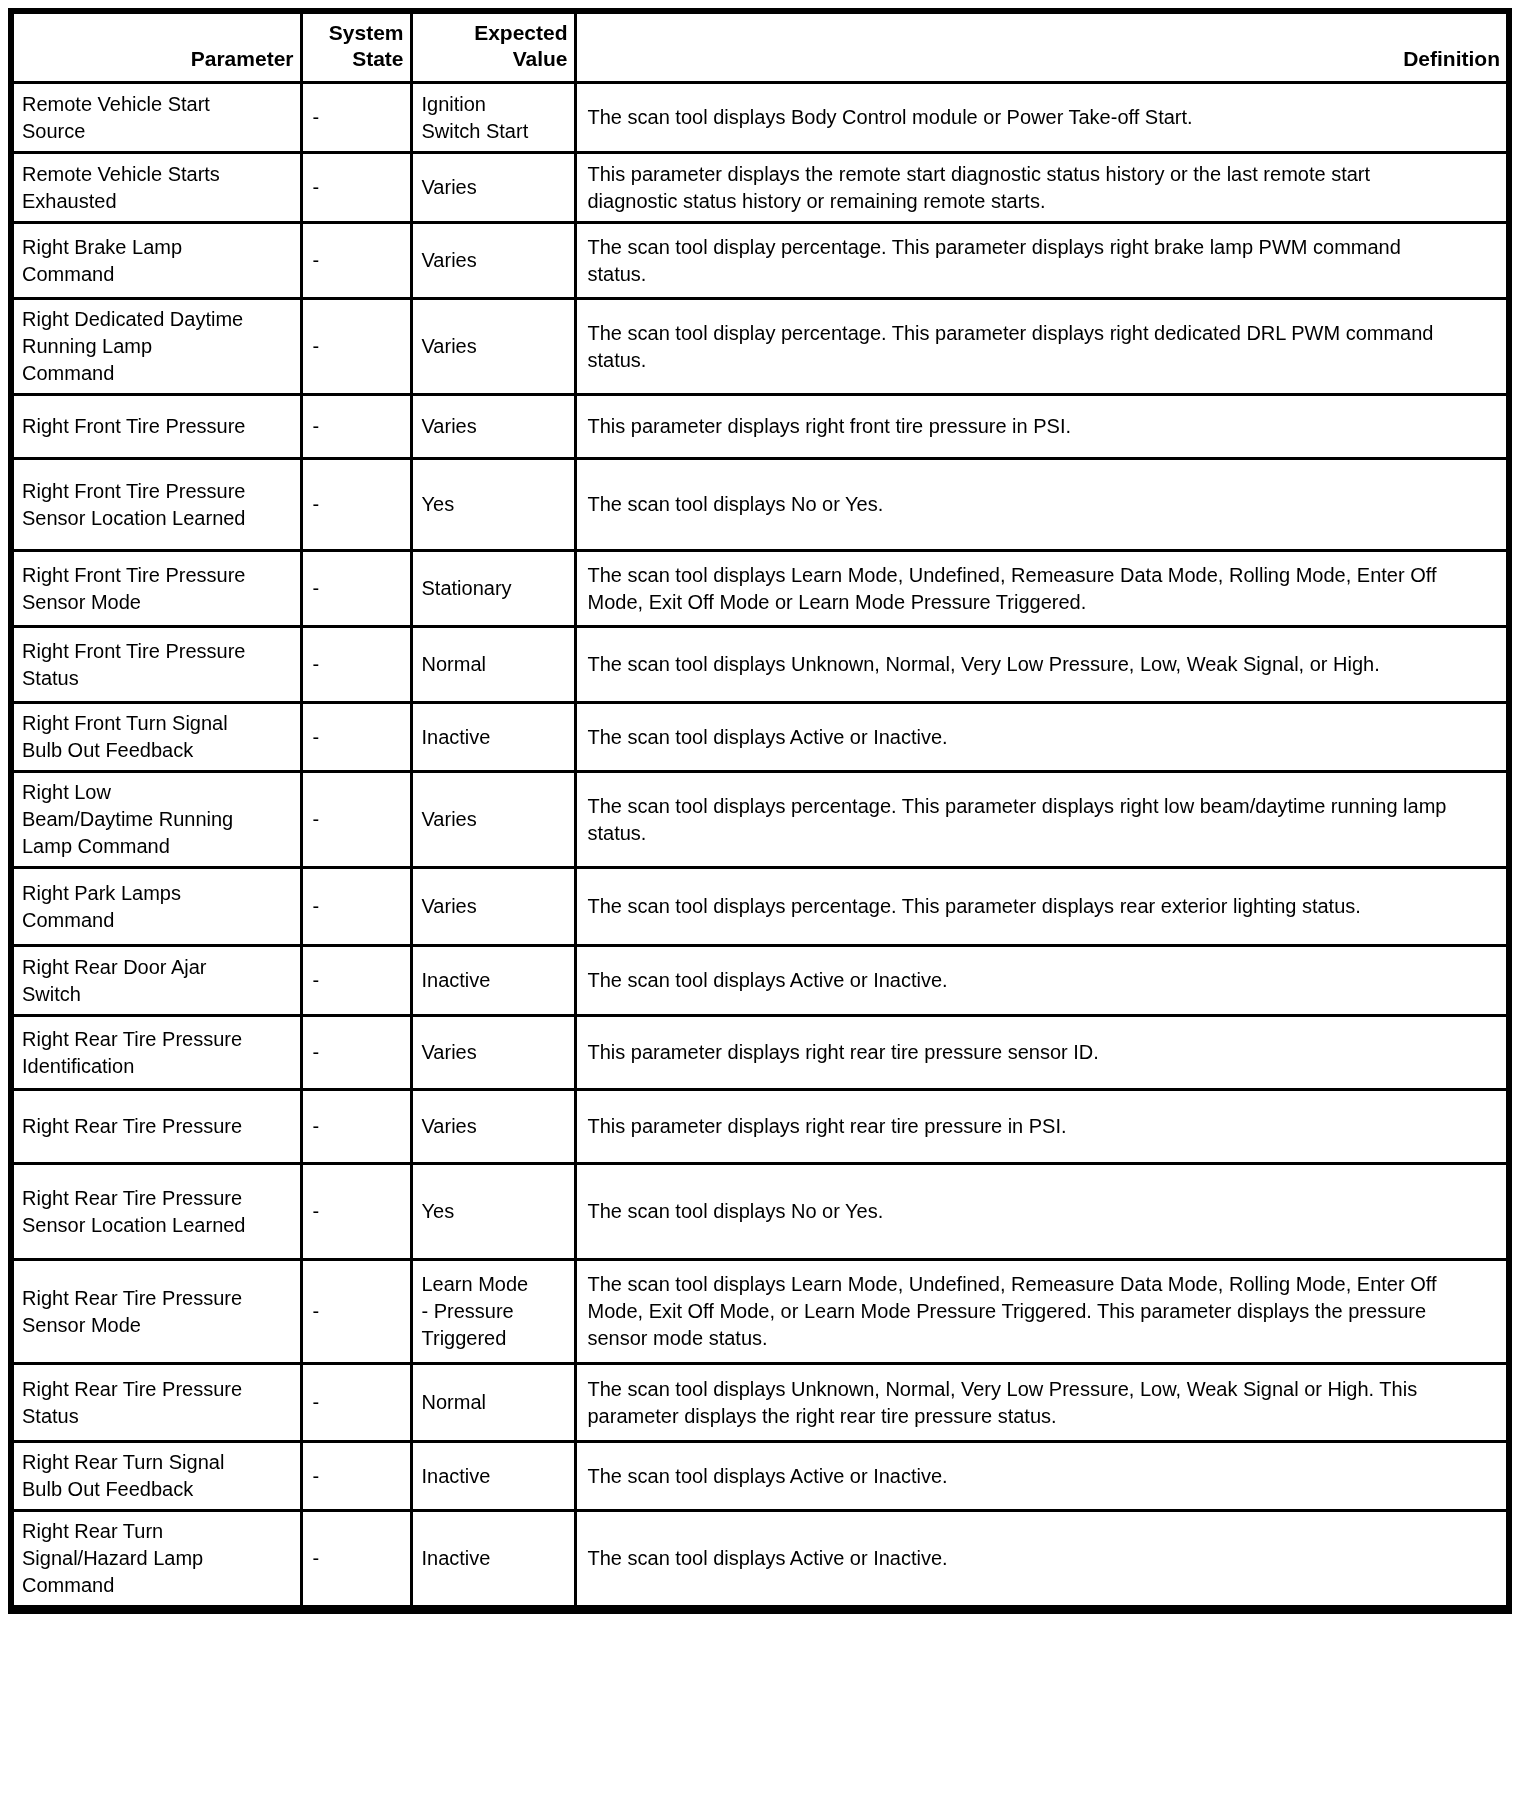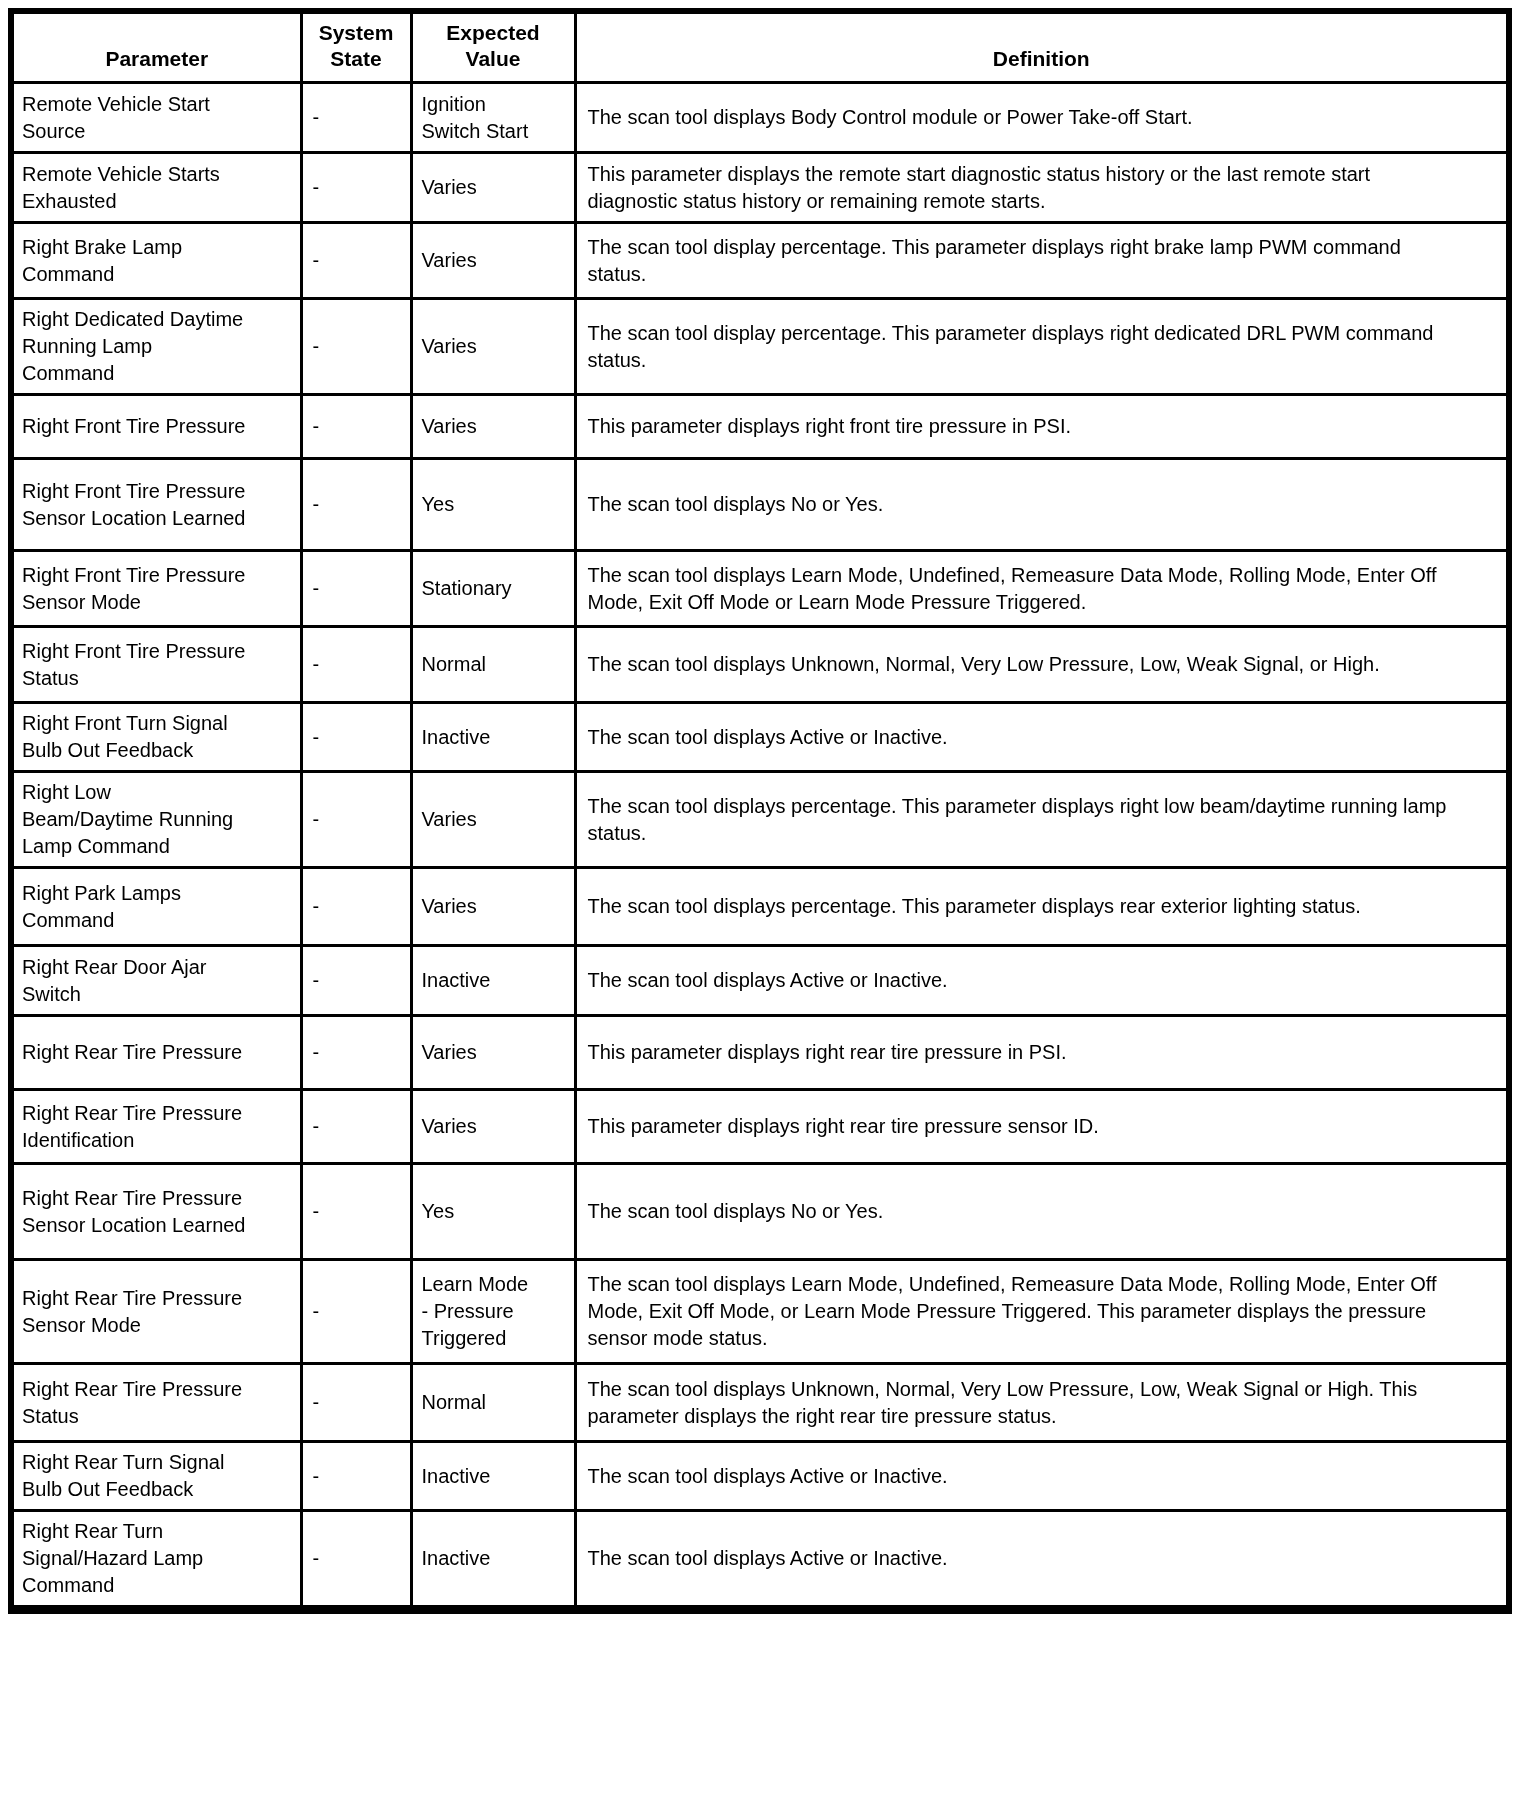--- a/index.html
+++ b/index.html
@@ -33,21 +33,21 @@
     border: 3px solid #000000;
     color: #000000;
     background: #ffffff;
     word-wrap: break-word;
   }
   thead tr { height: 64px; }
   th {
     font-size: 21px;
     font-weight: bold;
     line-height: 26px;
-    text-align: center;
+    text-align: right;
     vertical-align: bottom;
     padding: 6px 6px 9px 6px;
   }
   td {
     font-size: 20px;
     line-height: 27px;
     font-weight: normal;
     vertical-align: middle;
     text-align: left;
   }
@@ -141,30 +141,30 @@
         <td class="cell-exp">Varies</td>
         <td class="cell-def">The scan tool displays percentage. This parameter displays rear exterior lighting status.</td>
       </tr>
       <tr style="height: 70px;">
         <td class="cell-param">Right Rear Door Ajar Switch</td>
         <td class="cell-sys">-</td>
         <td class="cell-exp">Inactive</td>
         <td class="cell-def">The scan tool displays Active or Inactive.</td>
       </tr>
       <tr style="height: 74px;">
+        <td class="cell-param">Right Rear Tire Pressure Identification</td>
+        <td class="cell-sys">-</td>
+        <td class="cell-exp">Varies</td>
+        <td class="cell-def">This parameter displays right rear tire pressure sensor ID.</td>
+      </tr>
+      <tr style="height: 74px;">
         <td class="cell-param">Right Rear Tire Pressure</td>
         <td class="cell-sys">-</td>
         <td class="cell-exp">Varies</td>
         <td class="cell-def">This parameter displays right rear tire pressure in PSI.</td>
-      </tr>
-      <tr style="height: 74px;">
-        <td class="cell-param">Right Rear Tire Pressure Identification</td>
-        <td class="cell-sys">-</td>
-        <td class="cell-exp">Varies</td>
-        <td class="cell-def">This parameter displays right rear tire pressure sensor ID.</td>
       </tr>
       <tr style="height: 96px;">
         <td class="cell-param">Right Rear Tire Pressure Sensor Location Learned</td>
         <td class="cell-sys">-</td>
         <td class="cell-exp">Yes</td>
         <td class="cell-def">The scan tool displays No or Yes.</td>
       </tr>
       <tr style="height: 104px;">
         <td class="cell-param">Right Rear Tire Pressure Sensor Mode</td>
         <td class="cell-sys">-</td>

